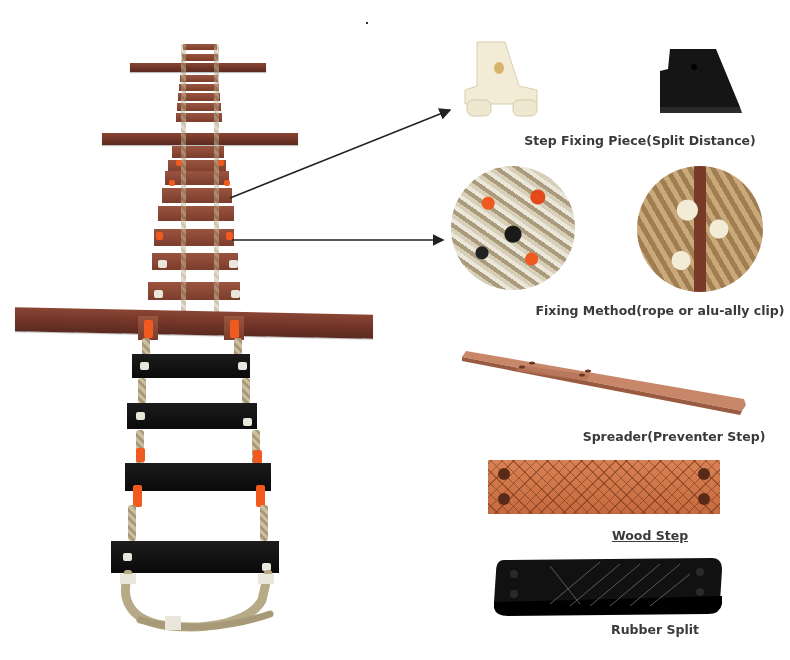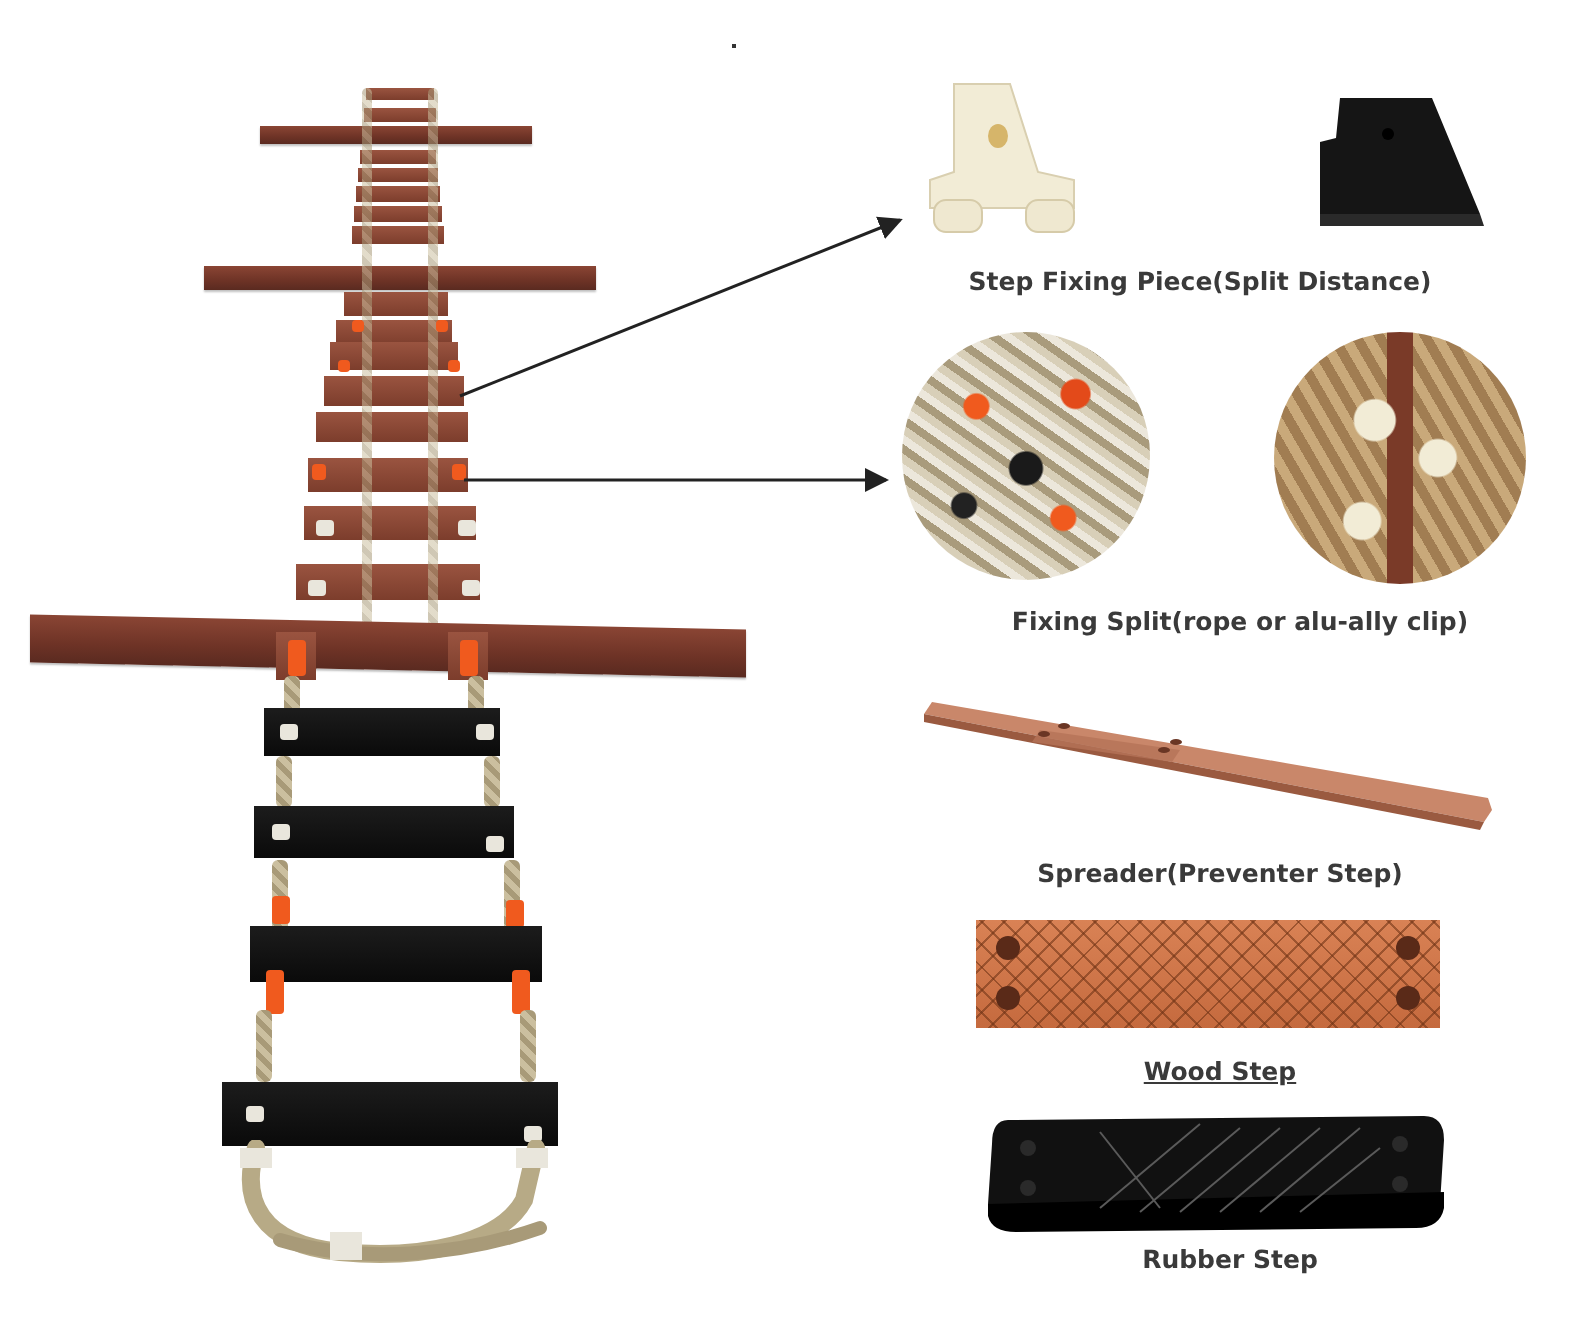--- a/index.html
+++ b/index.html
@@ -1,18 +1,18 @@
 <!DOCTYPE html>
 <html><head>
 <meta charset="utf-8">
 <style>
   html,body{margin:0;padding:0;background:#ffffff;}
   body{width:790px;height:660px;position:relative;overflow:hidden;font-family:"Liberation Sans",sans-serif;}
   .abs{position:absolute;}
-  .caption{position:absolute;font-family:"DejaVu Sans","Liberation Sans",sans-serif;font-weight:bold;font-size:12.5px;color:#3a3a3a;text-align:center;white-space:nowrap;}
+  .caption{position:absolute;font-family:"DejaVu Sans","Liberation Sans",sans-serif;font-weight:bold;font-size:12.5px;color:#3a3a3a;text-align:center;white-space:nowrap;margin-left:40px;}
   .plank{position:absolute;background:linear-gradient(180deg,#8a4534 0%,#6e3326 60%,#5a2a20 100%);box-shadow:0 1px 1px rgba(0,0,0,.25);}
   .step-wood{position:absolute;background:linear-gradient(180deg,#9a5440 0%,#7c3d2c 100%);}
   .step-black{position:absolute;background:linear-gradient(180deg,#1c1c1c,#0a0a0a);}
   .rope{position:absolute;width:8px;background:repeating-linear-gradient(45deg,#cbbf9f 0 3px,#a89a78 3px 6px);border-radius:3px;}
   .orange{position:absolute;width:9px;background:#f05a1e;border-radius:2px;}
   .clip{position:absolute;width:9px;height:8px;background:#e9e6dc;border-radius:2px;}
   .circle{position:absolute;border-radius:50%;overflow:hidden;}
 </style>
 </head>
 <body>
@@ -124,34 +124,34 @@
   radial-gradient(circle at 25% 70%, #222 0 6px, transparent 7px),
   radial-gradient(circle at 65% 75%, #f05a1e 0 6px, transparent 7px),
   repeating-linear-gradient(35deg,#d8cfb8 0 4px,#a99b7c 4px 8px,#ece7db 8px 12px);"></div>
 <div class="circle" style="left:637px;top:166px;width:126px;height:126px;background:
   radial-gradient(circle at 40% 35%, #f2ecd6 0 10px, transparent 11px),
   radial-gradient(circle at 65% 50%, #f2ecd6 0 9px, transparent 10px),
   radial-gradient(circle at 35% 75%, #f2ecd6 0 9px, transparent 10px),
   linear-gradient(90deg, transparent 45%, #7a3a28 45% 55%, transparent 55%),
   repeating-linear-gradient(60deg,#c9a97a 0 5px,#a17d52 5px 10px),
   #b8704e;"></div>
-<div class="caption" style="left:490px;top:303px;width:260px;">Fixing Split(rope or alu-ally clip)</div>
+<div class="caption" style="left:490px;top:303px;width:260px;">Fixing Method(rope or alu-ally clip)</div>
 
 <svg class="abs" style="left:460px;top:345px;" width="290" height="72" viewBox="0 0 290 72">
   <polygon points="2,12 6,6 284,54 286,60 282,66" fill="#c9876a"></polygon>
   <polygon points="2,12 282,66 280,70 2,16" fill="#9a5a40"></polygon>
   <polygon points="60,20 130,30 126,36 56,26" fill="#b57358" opacity=".8"></polygon>
   <g fill="#6a3624">
     <ellipse cx="62" cy="22" rx="3" ry="1.5"></ellipse>
     <ellipse cx="72" cy="18" rx="3" ry="1.5"></ellipse>
     <ellipse cx="122" cy="30" rx="3" ry="1.5"></ellipse>
     <ellipse cx="128" cy="26" rx="3" ry="1.5"></ellipse>
   </g>
 </svg>
-<div class="caption" style="left:500px;top:429px;width:220px;">Spreader(Preventer Step)</div>
+<div class="caption" style="left:524px;top:429px;width:220px;">Spreader(Preventer Step)</div>
 
 <div class="abs" style="left:488px;top:460px;width:232px;height:54px;background:
   repeating-linear-gradient(45deg, transparent 0 7px, rgba(110,50,20,.55) 7px 8px),
   repeating-linear-gradient(-45deg, transparent 0 7px, rgba(110,50,20,.55) 7px 8px),
   linear-gradient(180deg,#d98255,#c56a3e);">
   <div class="abs" style="left:10px;top:8px;width:12px;height:12px;border-radius:50%;background:#5a2a18;"></div>
   <div class="abs" style="left:10px;top:33px;width:12px;height:12px;border-radius:50%;background:#5a2a18;"></div>
   <div class="abs" style="left:210px;top:8px;width:12px;height:12px;border-radius:50%;background:#5a2a18;"></div>
   <div class="abs" style="left:210px;top:33px;width:12px;height:12px;border-radius:50%;background:#5a2a18;"></div>
 </div>
@@ -167,13 +167,13 @@
     <line x1="120" y1="50" x2="170" y2="8"></line>
     <line x1="140" y1="50" x2="190" y2="8"></line>
     <line x1="160" y1="50" x2="200" y2="18"></line>
     <line x1="60" y1="10" x2="90" y2="48"></line>
   </g>
   <circle cx="24" cy="18" r="4" fill="#2a2a2a"></circle>
   <circle cx="24" cy="38" r="4" fill="#2a2a2a"></circle>
   <circle cx="210" cy="16" r="4" fill="#2a2a2a"></circle>
   <circle cx="210" cy="36" r="4" fill="#2a2a2a"></circle>
 </svg>
-<div class="caption" style="left:560px;top:622px;width:110px;">Rubber Step</div>
+<div class="caption" style="left:560px;top:622px;width:110px;">Rubber Split</div>
 
 </body></html>

